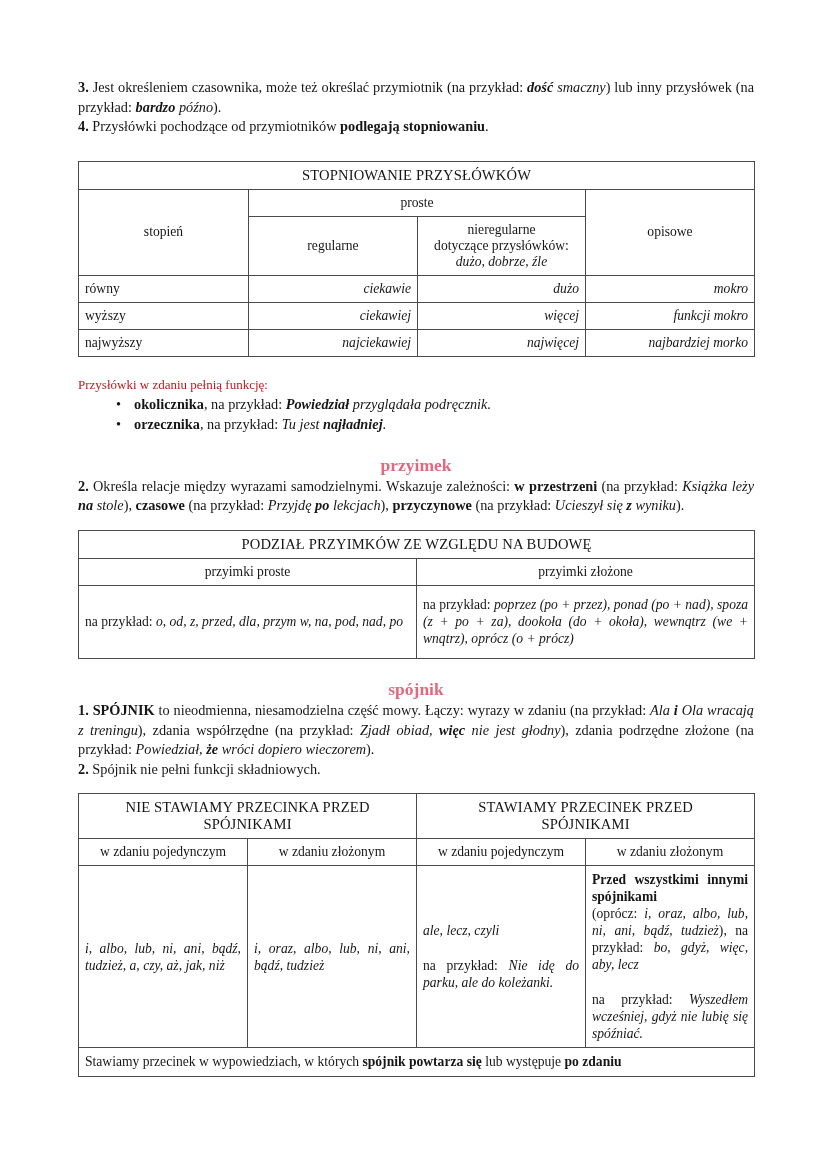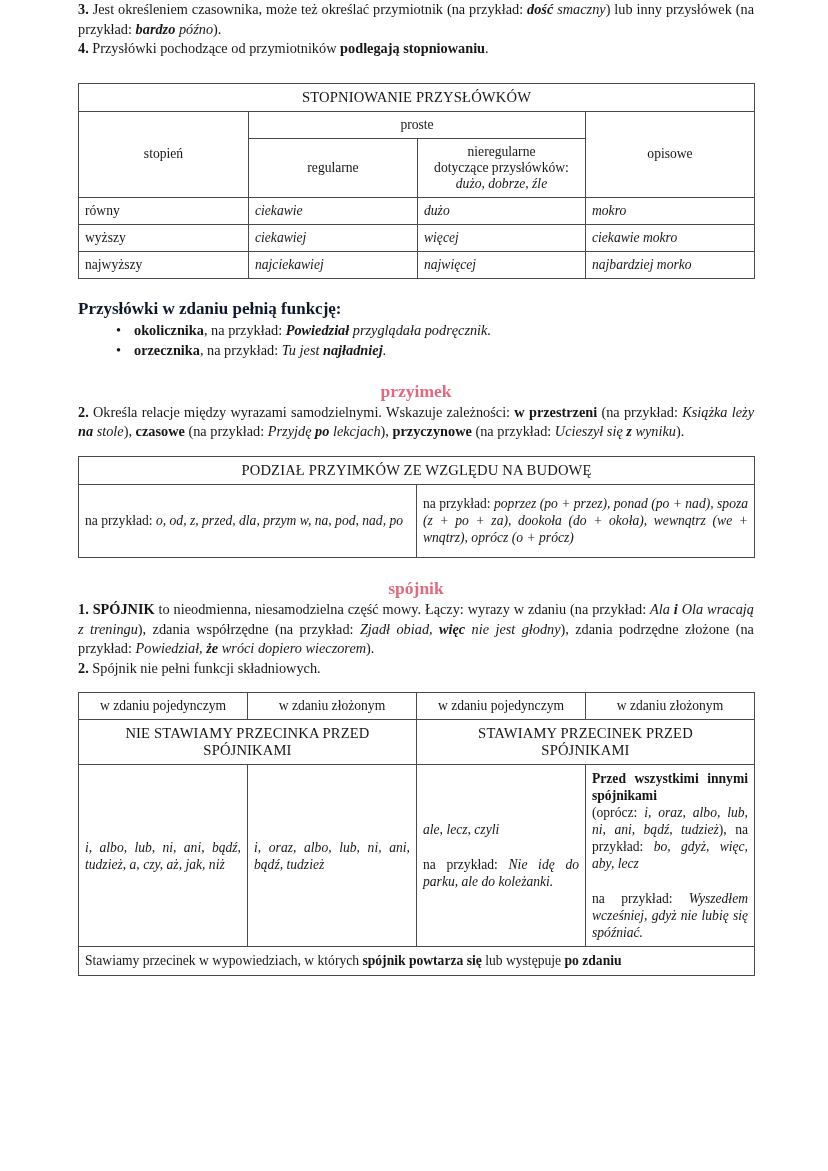--- a/index.html
+++ b/index.html
@@ -26,21 +26,21 @@
     font-size: 14.3px;
     line-height: 19.6px;
     text-align: justify;
     margin: 0;
   }
   .num { font-weight: bold; }
   b, .b { font-weight: bold; }
   i, .i { font-style: italic; }
   .bi { font-weight: bold; font-style: italic; }
 
-  .block-top { }
+  .block-top { margin-top: 78px; }
 
   
   table.grid {
     border-collapse: collapse;
     width: 676px;
     table-layout: fixed;
     font-size: 13.6px;
   }
   table.grid td, table.grid th {
     border: 1px solid #4a4a4a;
@@ -53,35 +53,35 @@
     font-weight: bold;
     font-size: 14.6px;
     letter-spacing: .15px;
     padding: 5px 4px 6px 4px;
   }
   .t-head {
     text-align: center;
     font-weight: bold;
   }
   .c-center { text-align: left; }
-  .c-ital { font-style: italic; text-align: left; }
+  .c-ital { font-style: italic; text-align: right; }
   .cell-body {
     vertical-align: top;
     text-align: justify;
     line-height: 17px;
     padding: 4px 6px 6px 6px;
   }
   .cell-body.tall { height: 168px; }
   .row-h { height: 25px; }
 
   
   .pink-head {
-    color: #0f172a;
-    font-weight: bold;
-    font-size: 17px;
+    color: #b91c1c;
+    font-weight: normal;
+    font-size: 13px;
     margin: 0;
   }
   .section-title {
     color: #e4697e;
     font-weight: bold;
     font-size: 17.5px;
     text-align: center;
     margin: 0;
     line-height: 24px;
   }
@@ -146,21 +146,21 @@
       <tr class="row-h">
         <td class="c-center">równy</td>
         <td class="c-ital">ciekawie</td>
         <td class="c-ital">dużo</td>
         <td class="c-ital">mokro</td>
       </tr>
       <tr class="row-h">
         <td class="c-center">wyższy</td>
         <td class="c-ital">ciekawiej</td>
         <td class="c-ital">więcej</td>
-        <td class="c-ital">ciekawie mokro</td>
+        <td class="c-ital">funkcji mokro</td>
       </tr>
       <tr class="row-h">
         <td class="c-center">najwyższy</td>
         <td class="c-ital">najciekawiej</td>
         <td class="c-ital">najwięcej</td>
         <td class="c-ital">najbardziej morko</td>
       </tr>
     </tbody>
   </table>
 
@@ -189,20 +189,24 @@
   <table class="grid">
     <colgroup>
       <col style="width:338px">
       <col style="width:338px">
     </colgroup>
     <tbody>
       <tr>
         <td class="t-title" colspan="2">PODZIAŁ PRZYIMKÓW ZE WZGLĘDU NA BUDOWĘ</td>
       </tr>
       <tr>
+        <td class="t-head">przyimki proste</td>
+        <td class="t-head">przyimki złożone</td>
+      </tr>
+      <tr>
         <td class="cell-body" style="height:62px"><span>na przykład: </span><span class="i">o, od, z, przed, dla, przym w, na, pod, nad, po</span></td>
         <td class="cell-body"><span>na przykład: </span><span class="i">poprzez (po + przez), ponad (po + nad), spoza (z + po + za), dookoła (do + okoła), wewnqtrz (we + wnqtrz), oprócz (o + prócz)</span></td>
       </tr>
     </tbody>
   </table>
 
   <div class="gap-18"></div>
 
   <div>
     <p class="section-title">spójnik</p>
@@ -215,35 +219,35 @@
   <div class="gap-14"></div>
 
   <table class="grid">
     <colgroup>
       <col style="width:169px">
       <col style="width:169px">
       <col style="width:169px">
       <col style="width:169px">
     </colgroup>
     <tbody>
+      <tr>
+        <td class="t-title" colspan="2">
+          <div>NIE STAWIAMY PRZECINKA PRZED</div>
+          <div>SPÓJNIKAMI</div>
+        </td>
+        <td class="t-title" colspan="2">
+          <div>STAWIAMY PRZECINEK PRZED</div>
+          <div>SPÓJNIKAMI</div>
+        </td>
+      </tr>
       <tr>
         <td class="t-head">w zdaniu pojedynczym</td>
         <td class="t-head">w zdaniu złożonym</td>
         <td class="t-head">w zdaniu pojedynczym</td>
         <td class="t-head">w zdaniu złożonym</td>
-      </tr>
-      <tr>
-        <td class="t-title" colspan="2">
-          <div>NIE STAWIAMY PRZECINKA PRZED</div>
-          <div>SPÓJNIKAMI</div>
-        </td>
-        <td class="t-title" colspan="2">
-          <div>STAWIAMY PRZECINEK PRZED</div>
-          <div>SPÓJNIKAMI</div>
-        </td>
       </tr>
       <tr>
         <td class="cell-body tall i">i, albo, lub, ni, ani, bądź, tudzież, a, czy, aż, jak, niż</td>
         <td class="cell-body tall i">i, oraz, albo, lub, ni, ani, bądź, tudzież</td>
         <td class="cell-body tall">
           <div class="i">ale, lecz, czyli</div>
           <div class="gap-18"></div>
           <div><span>na przykład: </span><span class="i">Nie idę do parku, ale do koleżanki.</span></div>
         </td>
         <td class="cell-body tall">

